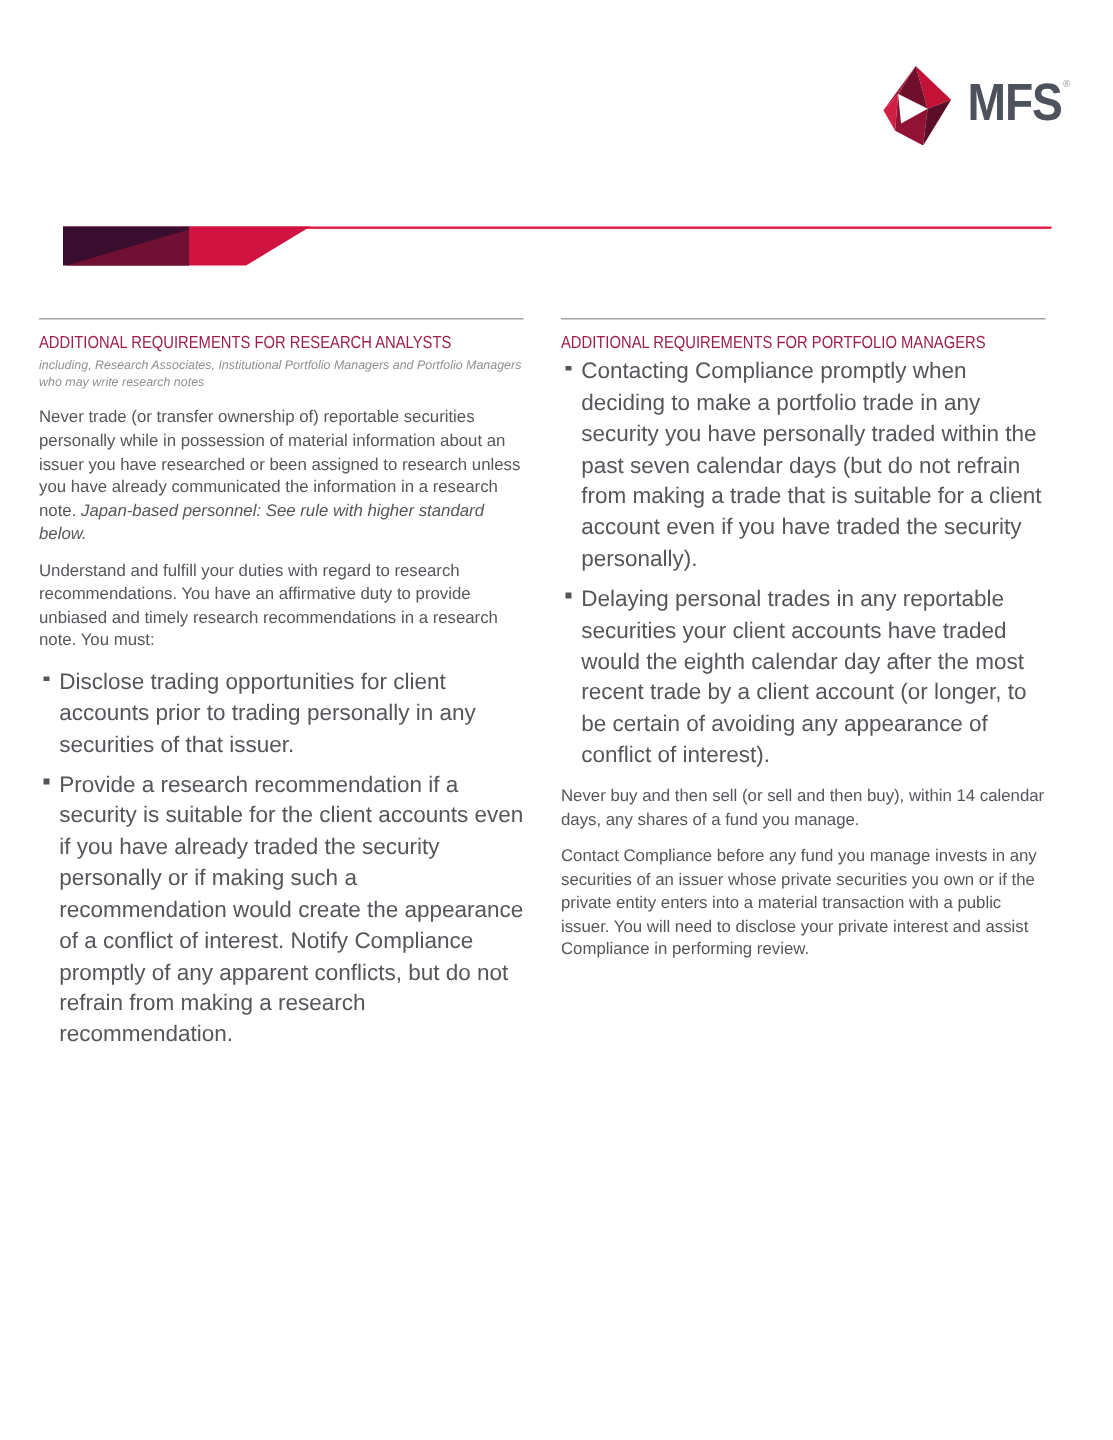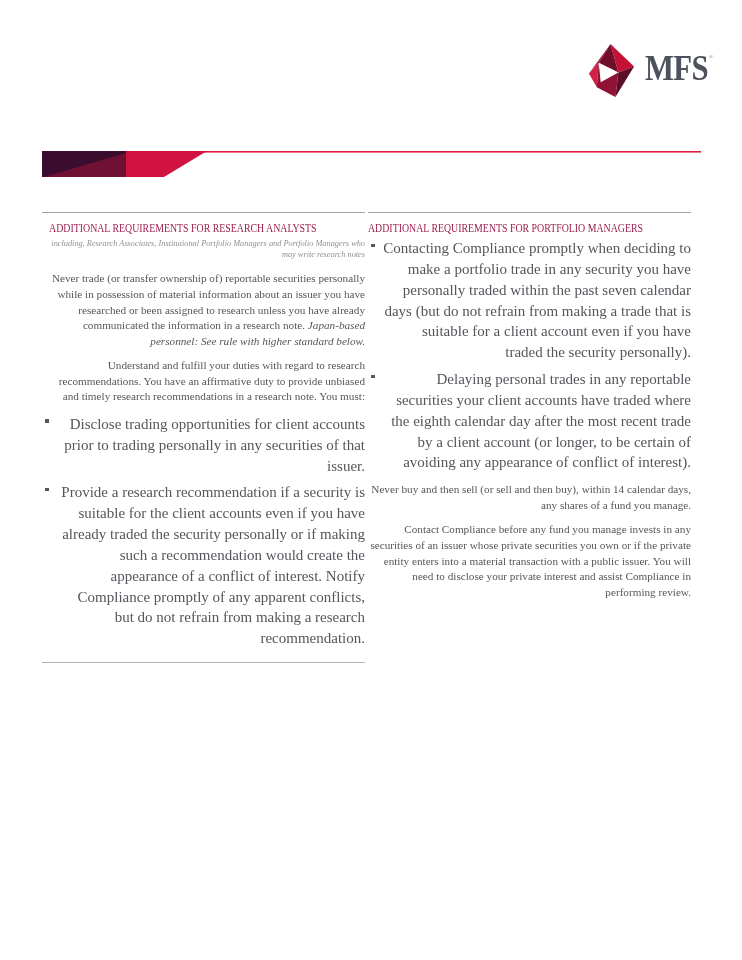--- a/index.html
+++ b/index.html
@@ -1,32 +1,32 @@
 <!DOCTYPE html>
 <html><head>
 <meta charset="utf-8">
 <style>
   html,body { margin:0; padding:0; background:#ffffff; }
   .page {
     position:relative; width:742px; height:696px; background:#ffffff;
-    font-family:Liberation Serif, serif; overflow:hidden;text-align:right;
+    font-family:Liberation Sans, sans-serif; overflow:hidden;
   }
 
   
   .logo { position:absolute; top:42px; left:584px; display:flex; align-items:flex-start; }
   .logo-icon { width:55px; height:55px; display:block; }
   .wordmark { display:flex; align-items:flex-start; transform:scaleX(.88); transform-origin:0 0; margin-left:6px; }
   .logo-text { font-size:35px; font-weight:700; color:#4d525c; letter-spacing:-0.8px; line-height:53px; }
   .logo-tm { font-size:7px; color:#8b8f96; margin-top:11px; margin-left:1px; }
 
   
   .banner { position:absolute; top:148px; left:0; width:742px; height:30px; }
 
   
-  .content { position:absolute; top:212px; left:42px; width:658px; display:flex; gap:3px; }
+  .content { position:absolute; top:212px; left:26px; width:658px; display:flex; gap:25px; }
   .col { flex:0 0 323px; width:323px; }
   .top-rule { border:0; border-top:1px solid #a3a3a3; margin:0 0 9px 0; }
   .col-heading {
     font-size:11.6px; font-weight:400; color:#9c1e4e; margin:0 0 3px 0;
     white-space:nowrap; transform:scaleX(.85); transform-origin:0 50%;
   }
   .col-sub { font-size:8.3px; font-style:italic; color:#8f9095; line-height:1.35; margin:0 0 11px 0; }
   .body { font-size:11.2px; line-height:1.39; color:#54565b; margin:0 0 9px 0; }
   .body em { font-style:italic; }
   .bullets { list-style:none; margin:2px 0 9px 0; padding:0; }
@@ -97,21 +97,21 @@
       <h2 class="col-heading">ADDITIONAL REQUIREMENTS FOR PORTFOLIO MANAGERS</h2>
 
 
       <ul class="bullets">
         <li>
             <span class="sq"></span>
             <span>Contacting Compliance promptly when deciding to make a portfolio trade in any security you have personally traded within the past seven calendar days (but do not refrain from making a trade that is suitable for a client account even if you have traded the security personally).</span>
           </li>
         <li>
             <span class="sq"></span>
-            <span>Delaying personal trades in any reportable securities your client accounts have traded where the eighth calendar day after the most recent trade by a client account (or longer, to be certain of avoiding any appearance of conflict of interest).</span>
+            <span>Delaying personal trades in any reportable securities your client accounts have traded would the eighth calendar day after the most recent trade by a client account (or longer, to be certain of avoiding any appearance of conflict of interest).</span>
           </li>
       </ul>
 
       <p class="body">Never buy and then sell (or sell and then buy), within 14 calendar days, any shares of a fund you manage.</p>
       <p class="body">Contact Compliance before any fund you manage invests in any securities of an issuer whose private securities you own or if the private entity enters into a material transaction with a public issuer. You will need to disclose your private interest and assist Compliance in performing review.</p>
     </section>
 
   </main>
 
   <footer class="footer">

